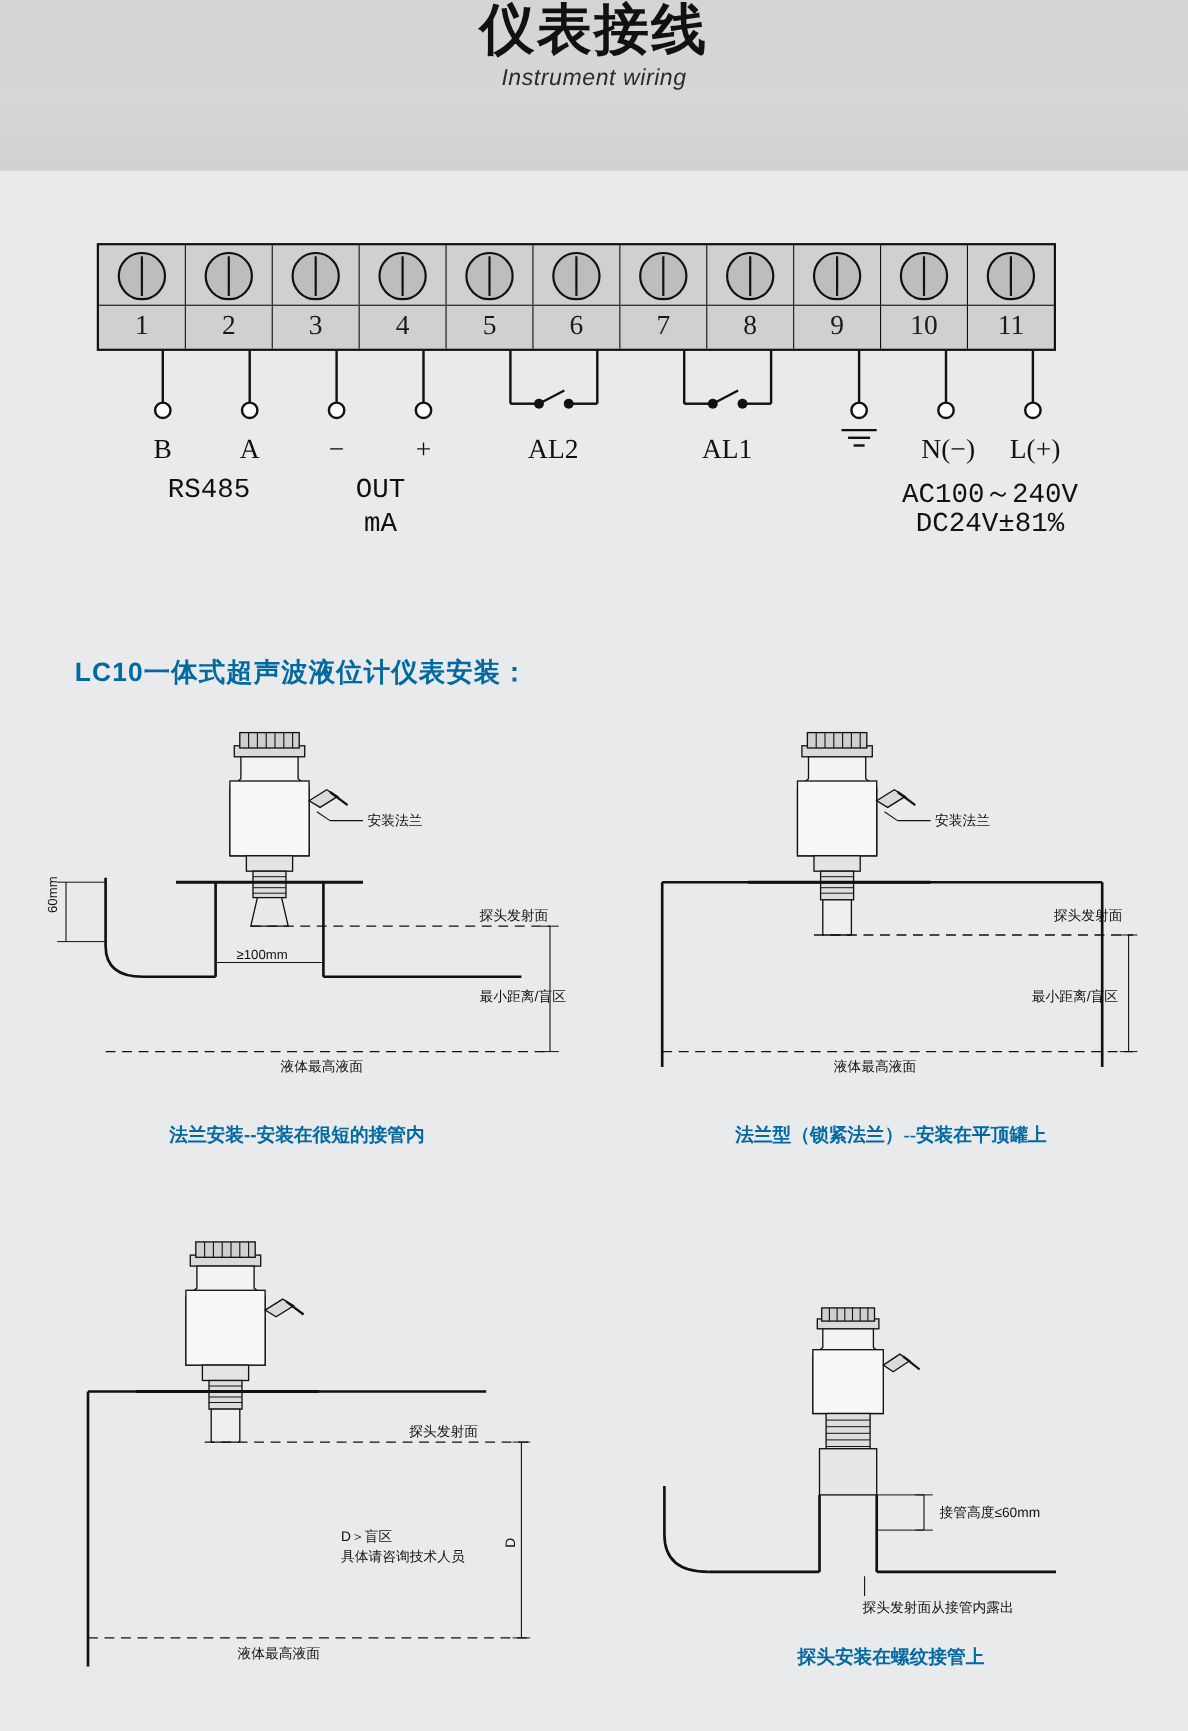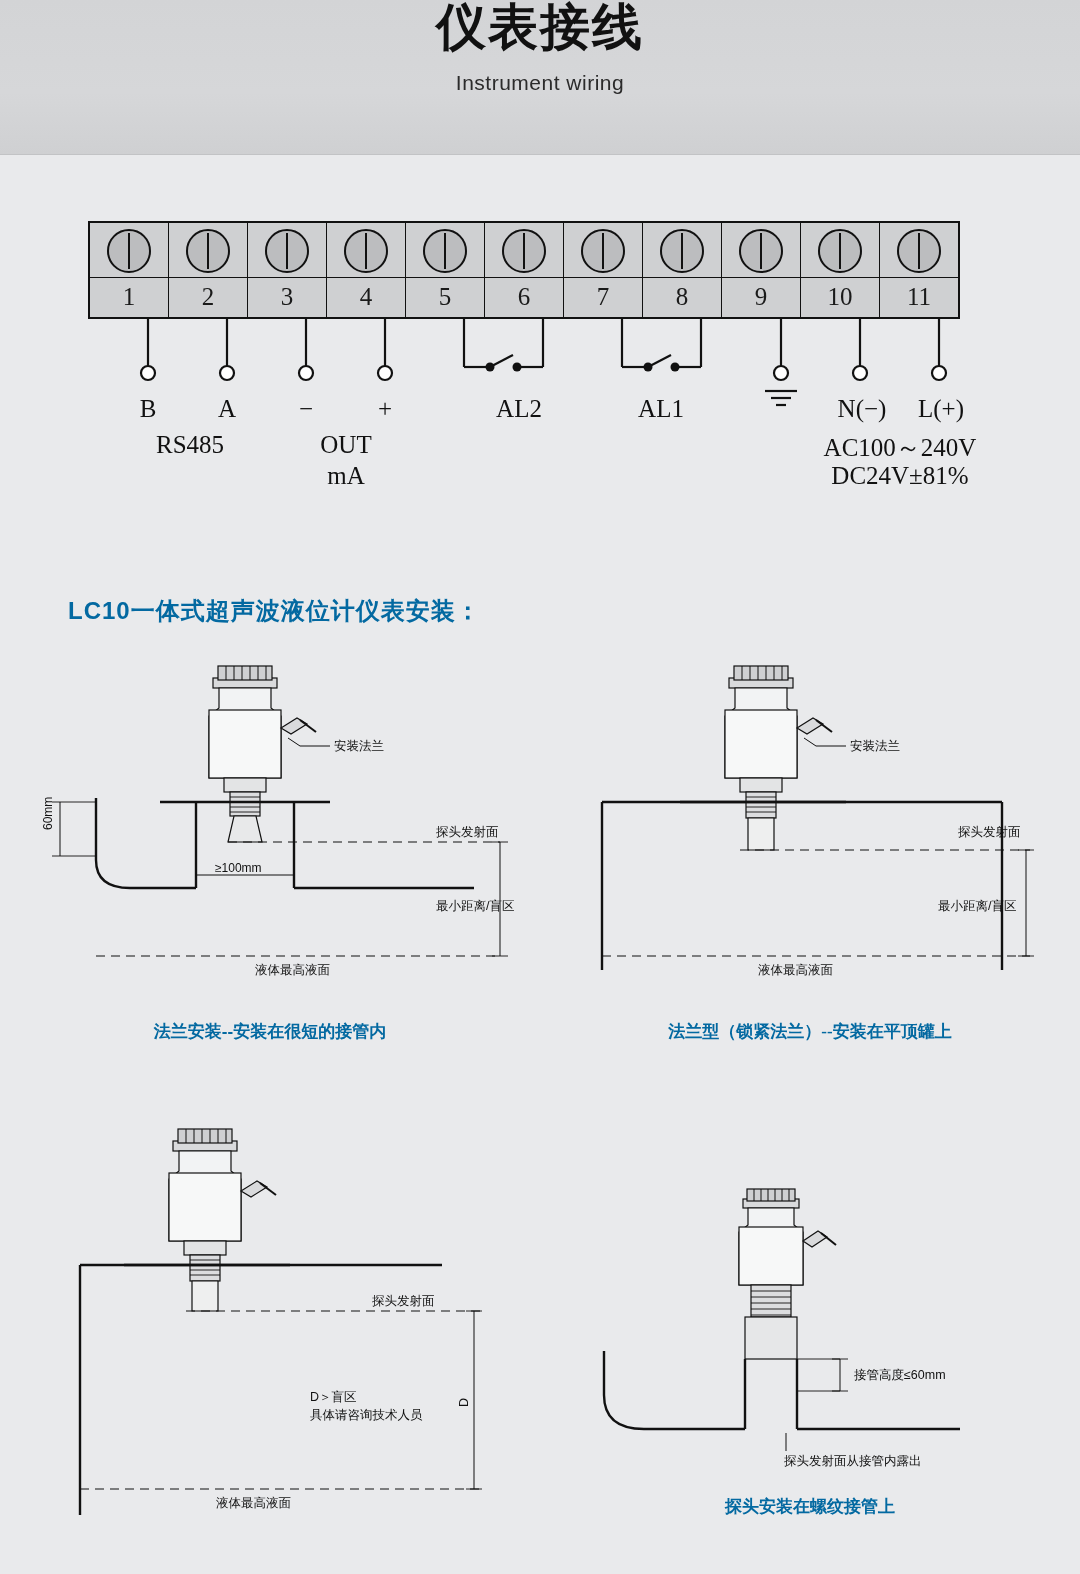--- a/index.html
+++ b/index.html
@@ -19,21 +19,21 @@
     background: linear-gradient(to bottom, #d3d4d6 0%, #d6d7d9 60%, #cfd0d2 100%);
     border-bottom: 1px solid #c2c3c5;
     display: flex; flex-direction: column;
     align-items: center; justify-content: flex-start;
   }
   .header-title {
     font-size: 50px; font-weight: bold; letter-spacing: 2px;
     color: #111; line-height: 1.1;
   }
   .header-sub {
-    font-size: 21px; color: #2b2b2b; margin-top: 16px; letter-spacing: 0.5px;
+    font-size: 21px; color: #2b2b2b; margin-top: 4px; letter-spacing: 0.5px; font-style: italic;
   }
 
   
   .wiring-wrap { position: relative; width: 1080px; height: 400px; }
   .terminal {
     position: absolute; left: 88px; top: 66px;
     width: 872px; height: 98px;
     border: 2px solid #111; background: #cfd0d2;
     display: flex;
   }
@@ -61,21 +61,21 @@
 
   
   .lead-svg { position: absolute; left: 0; top: 0; }
 
   .lbl {
     position: absolute; font-family: "Liberation Serif", serif;
     font-size: 25px; color: #111; white-space: nowrap;
     transform: translateX(-50%);
   }
   .lbl2 {
-    position: absolute; font-family: Liberation Serif, serif;
+    position: absolute; font-family: Liberation Mono, monospace;
     font-size: 25px; color: #111; white-space: nowrap;
     transform: translateX(-50%);
   }
 
   
   .sec-title {
     position: absolute; left: 68px; top: 595px;
     font-size: 24px; font-weight: bold; letter-spacing: 1px; color: #0369a1;
   }
 
@@ -199,21 +199,21 @@
       <line x1="765" y1="236" x2="797" y2="236"></line>
       <line x1="771" y1="243" x2="791" y2="243"></line>
       <line x1="776" y1="250" x2="786" y2="250"></line>
     </g>
   </svg>
 
   <div class="lbl" style="left:148px; top:240px;">B</div>
   <div class="lbl" style="left:227px; top:240px;">A</div>
   <div class="lbl" style="left:306px; top:240px;">−</div>
   <div class="lbl" style="left:385px; top:240px;">+</div>
-  <div class="lbl" style="left:519px; top:240px;">AL2</div>
+  <div class="lbl" style="left:503px; top:240px;">AL2</div>
   <div class="lbl" style="left:661px; top:240px;text-align:center;">AL1</div>
   <div class="lbl" style="left:862px; top:240px;">N(−)</div>
   <div class="lbl" style="left:941px; top:240px;">L(+)</div>
 
   <div class="lbl2" style="left:190px; top:276px;">RS485</div>
   <div class="lbl2" style="left:346px; top:276px;">OUT</div>
   <div class="lbl2" style="left:346px; top:307px;">mA</div>
   <div class="lbl2" style="left:900px; top:276px;">AC100～240V</div>
   <div class="lbl2" style="left:900px; top:307px;">DC24V±81%</div>
 </div>

